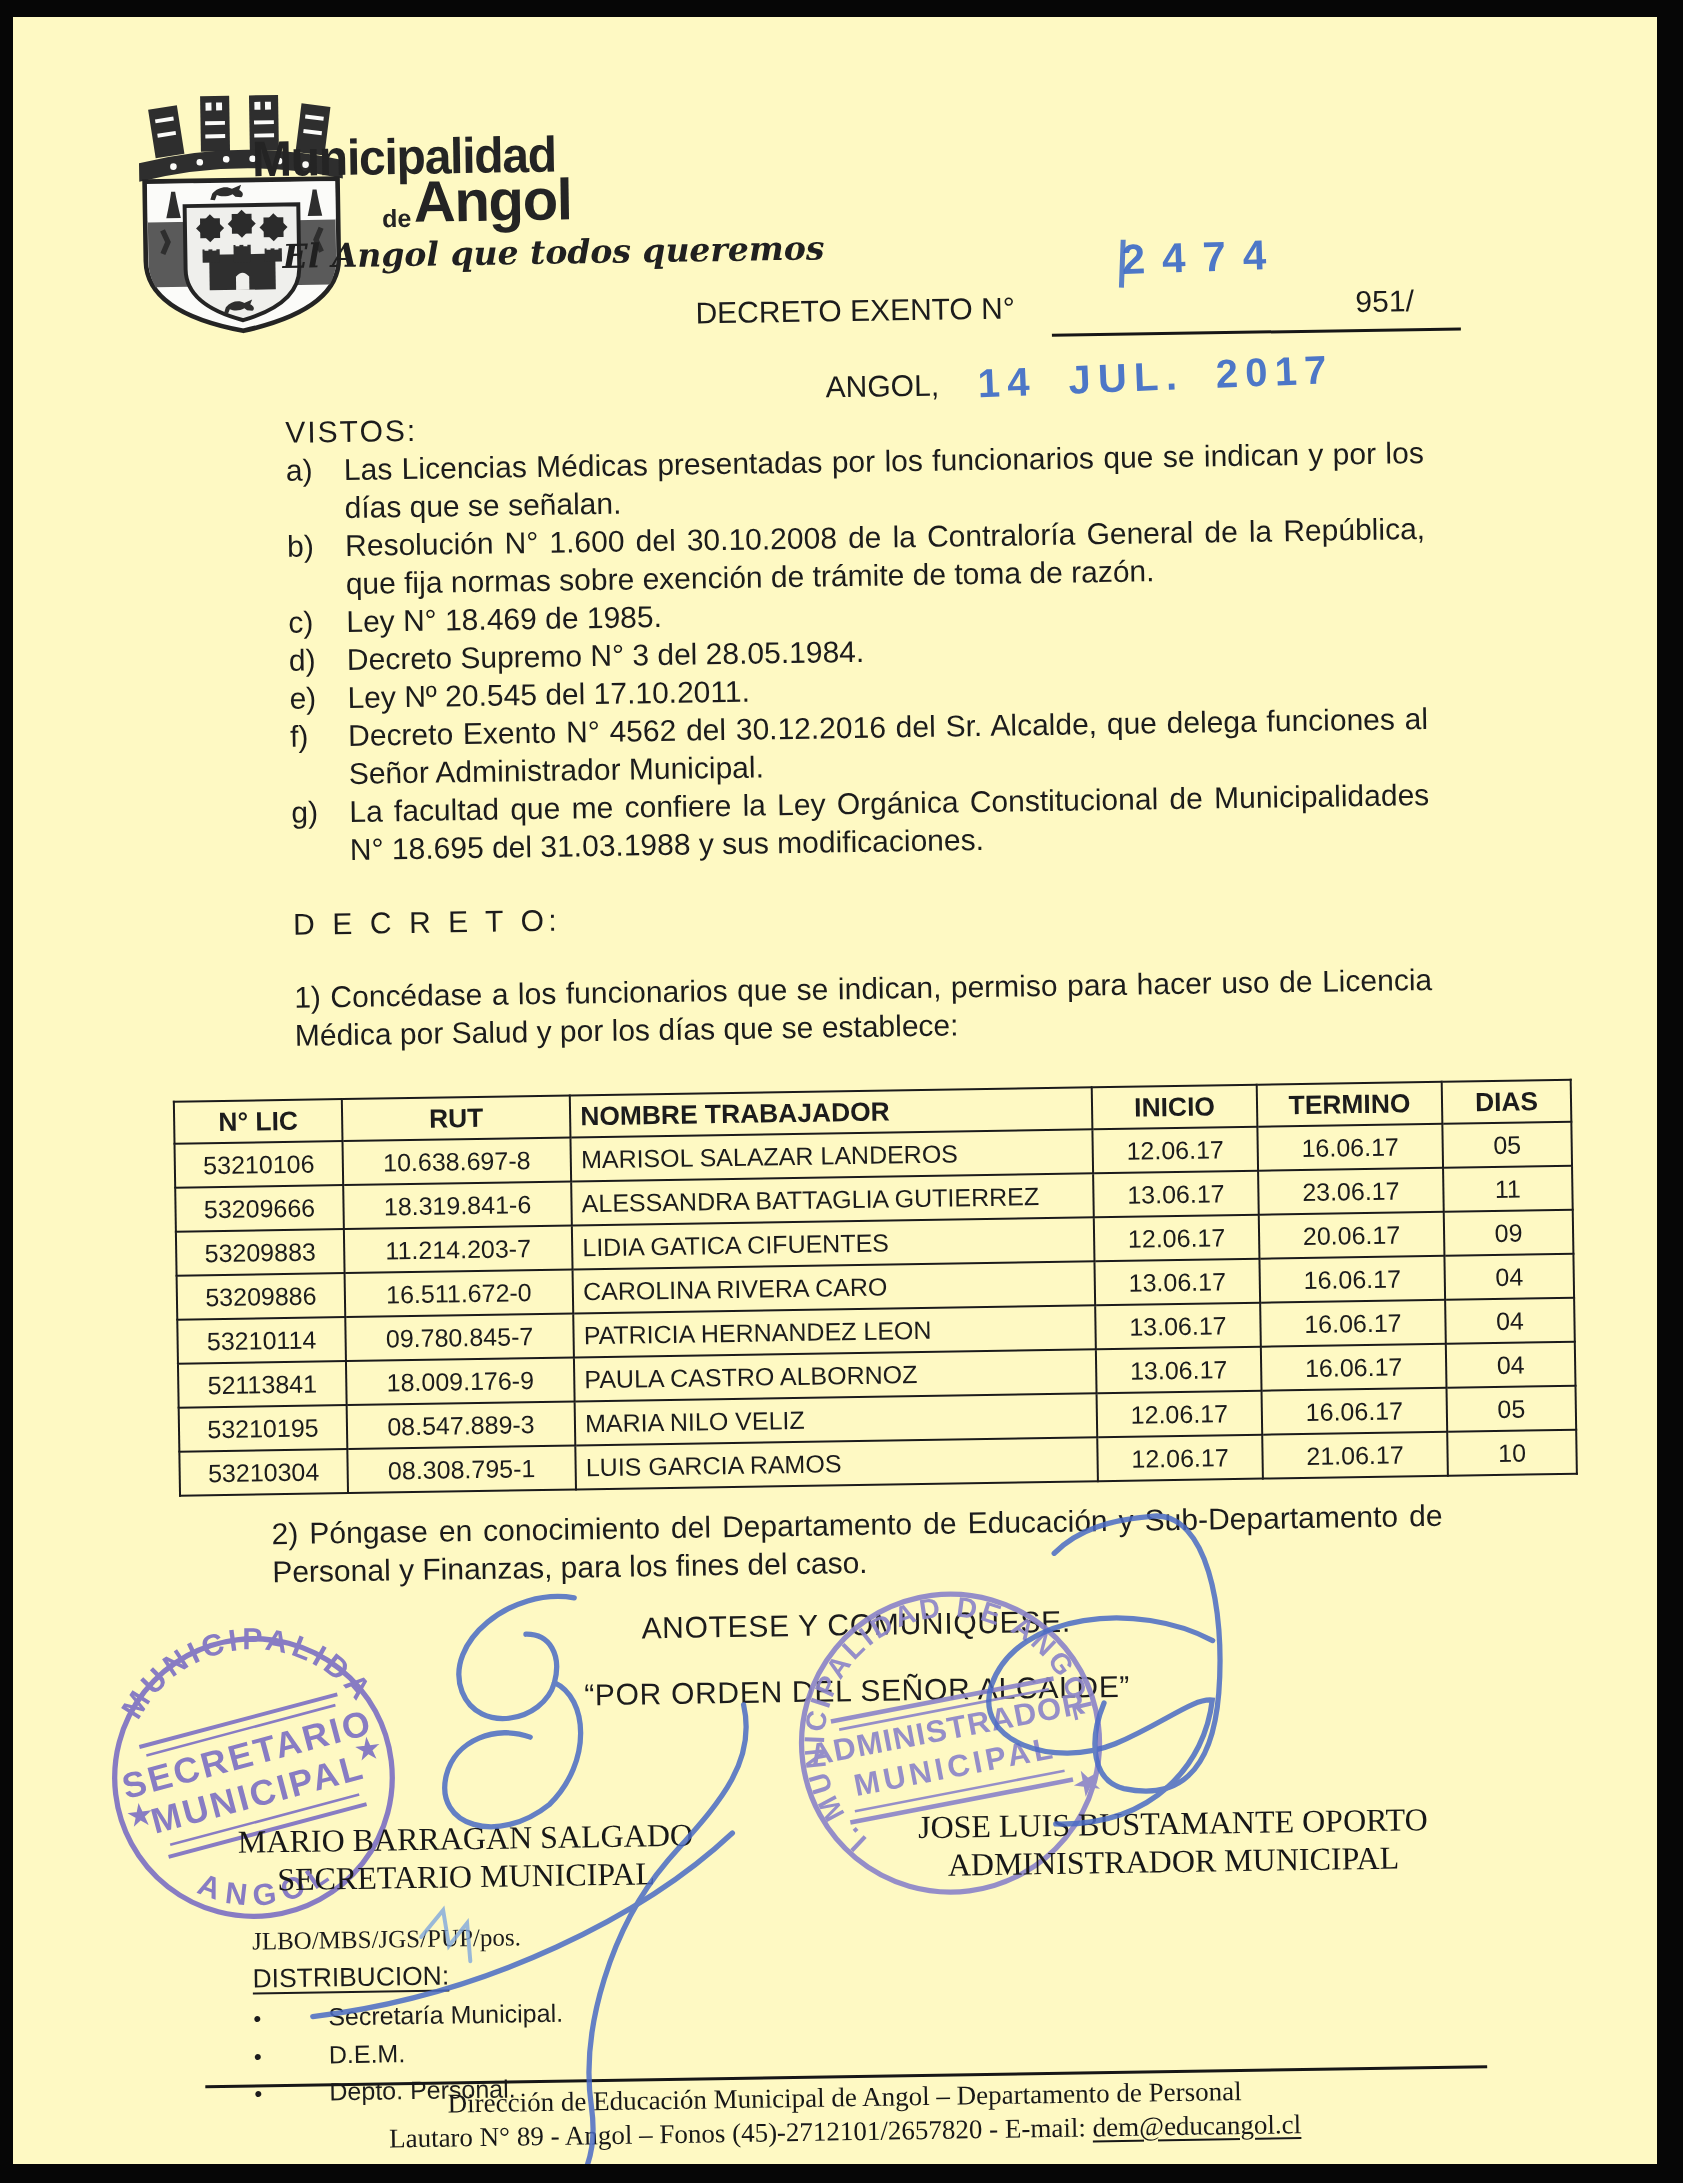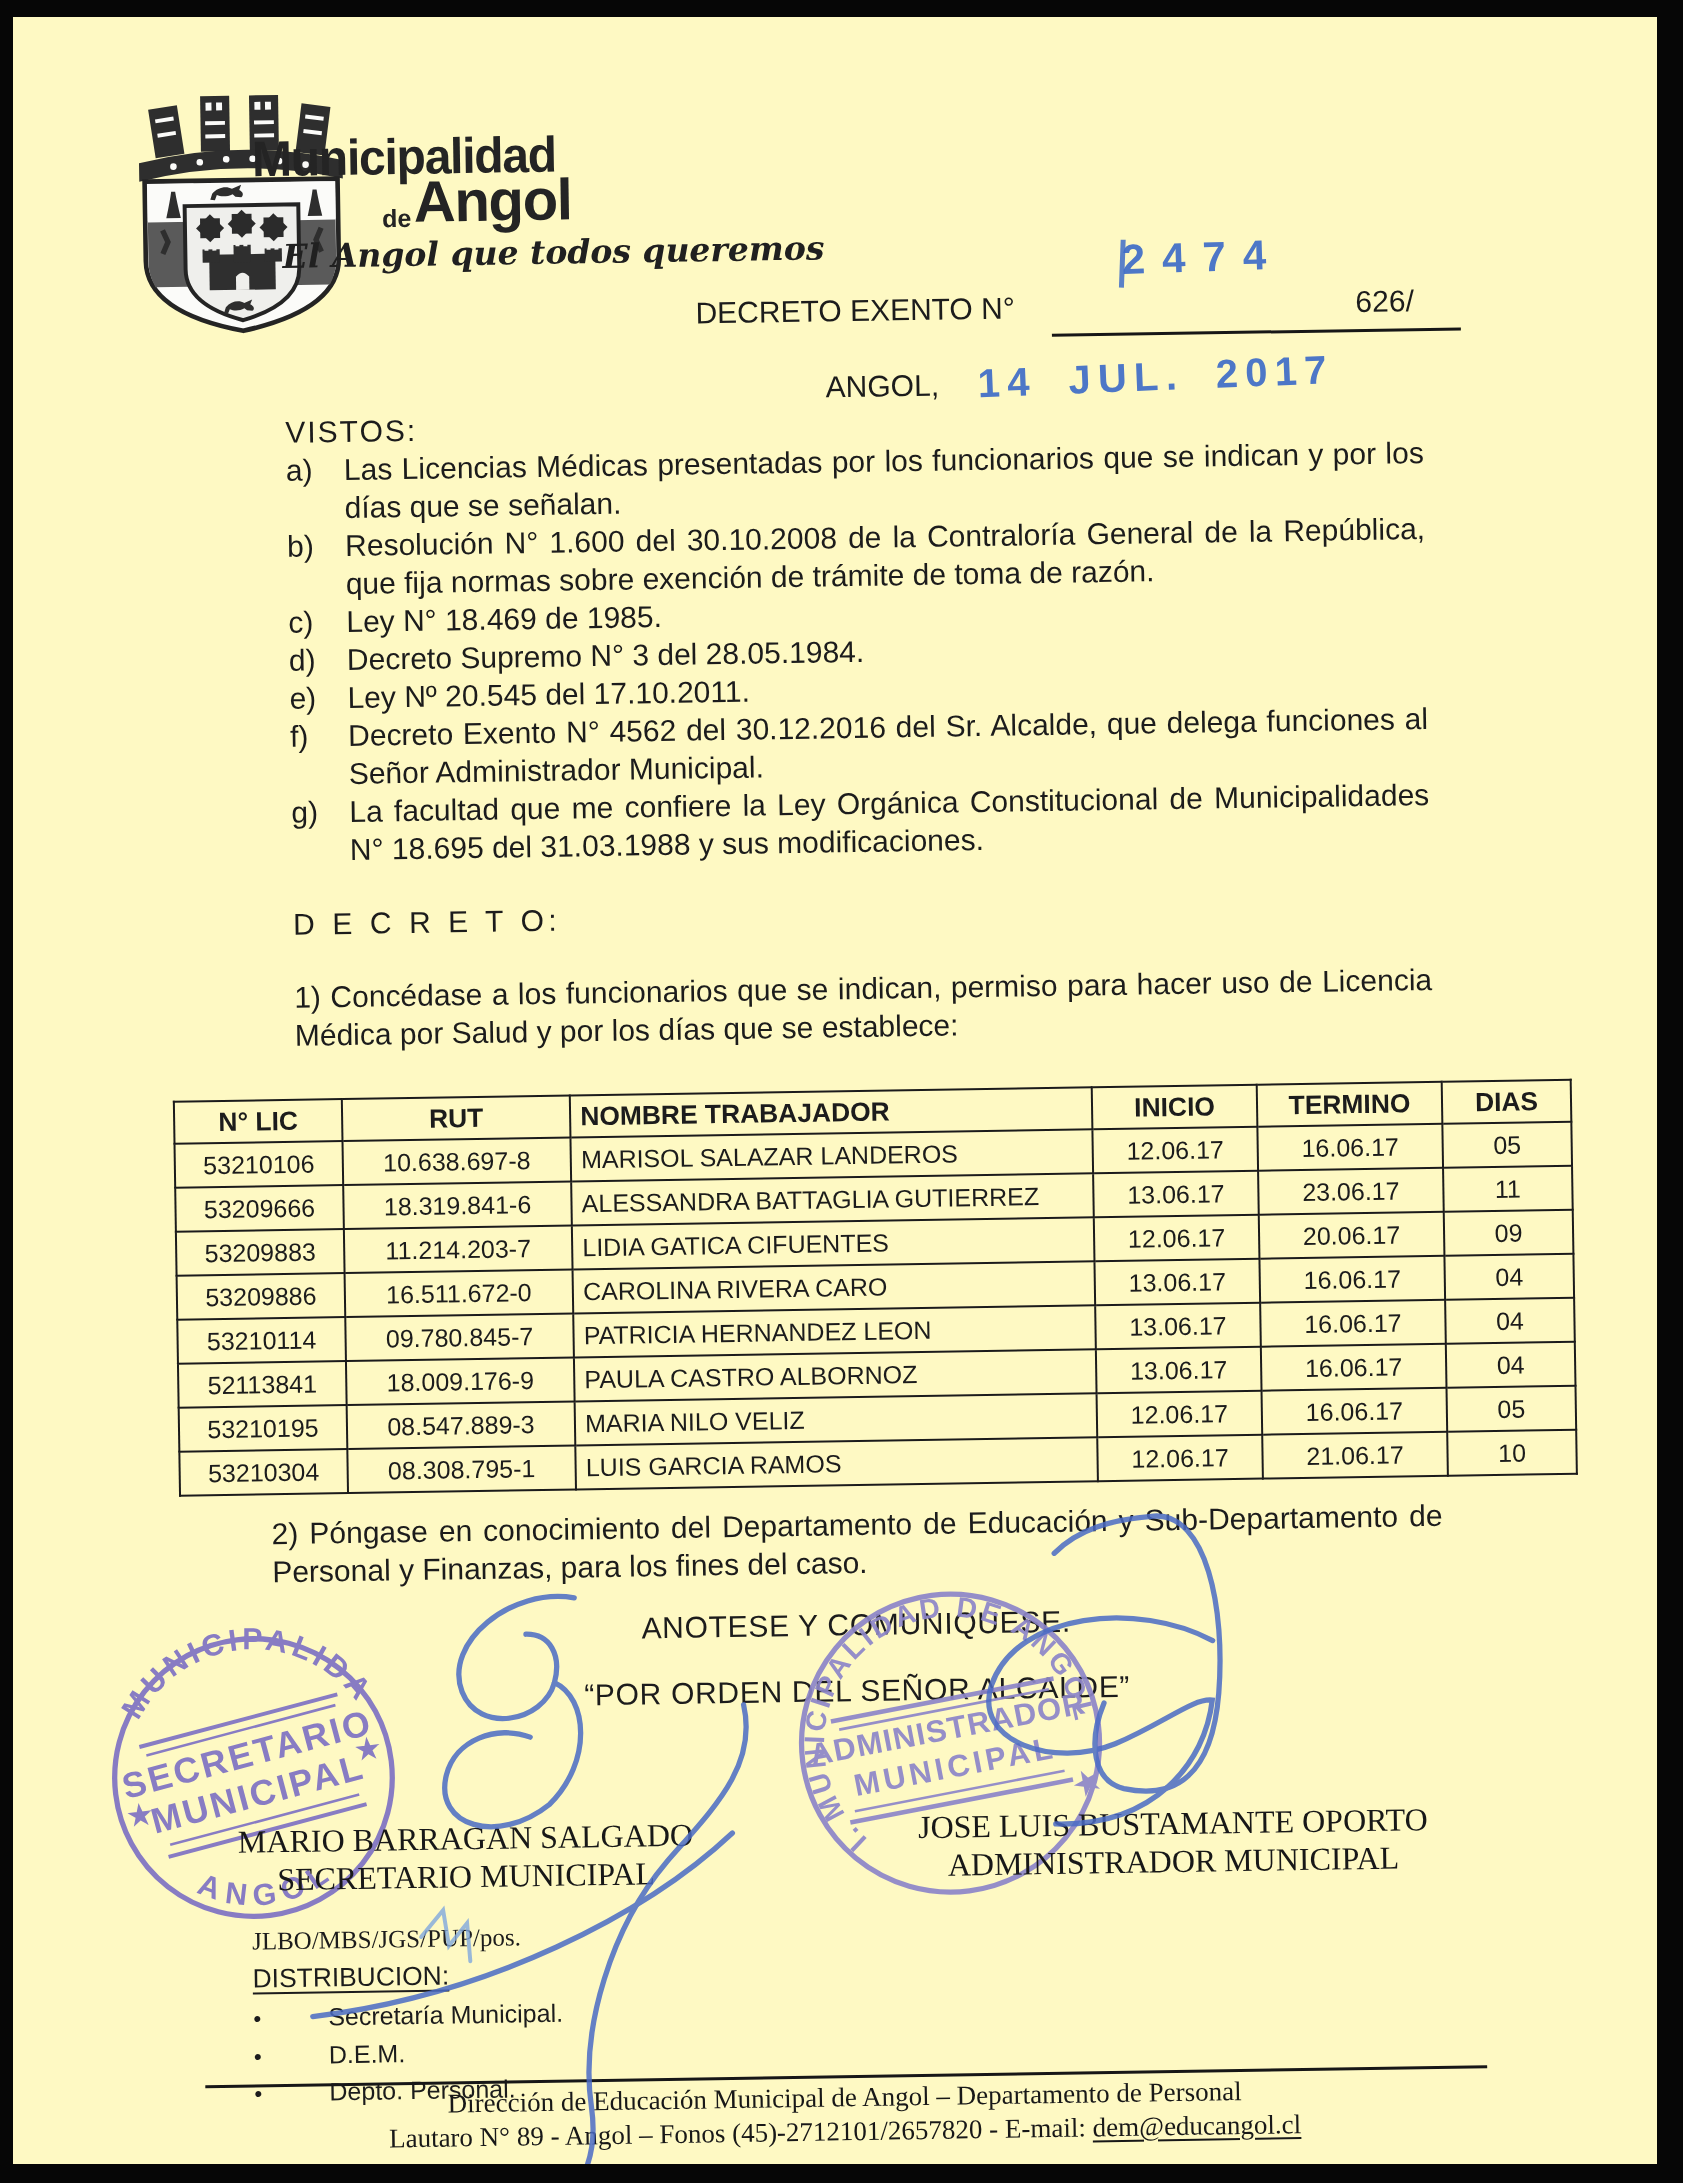--- a/index.html
+++ b/index.html
@@ -155,21 +155,21 @@
 
   <div class="abs brand-top">Municipalidad</div>
   <div class="abs brand-de">de</div>
   <div class="abs brand-bottom">Angol</div>
   <div class="abs brand-slogan">El Angol que todos queremos</div>
 
   <div class="abs decree-label">DECRETO EXENTO N°</div>
   <div class="abs ink-bar"></div>
   <div class="abs decree-stamp-number stamp-blue">2474</div>
   <div class="abs decree-underline"></div>
-  <div class="abs decree-suffix">626/</div>
+  <div class="abs decree-suffix">951/</div>
 
   <div class="abs place-label">ANGOL,</div>
   <div class="abs date-stamp stamp-blue">14 JUL. 2017</div>
 
   <div class="abs vistos-heading">VISTOS:</div>
   <div class="abs vistos-list">
     <div class="vitem">
           <span class="vletter">a)</span>
           <span class="vtext">Las Licencias Médicas presentadas por los funcionarios que se indican y por los días que se señalan.</span>
         </div>

